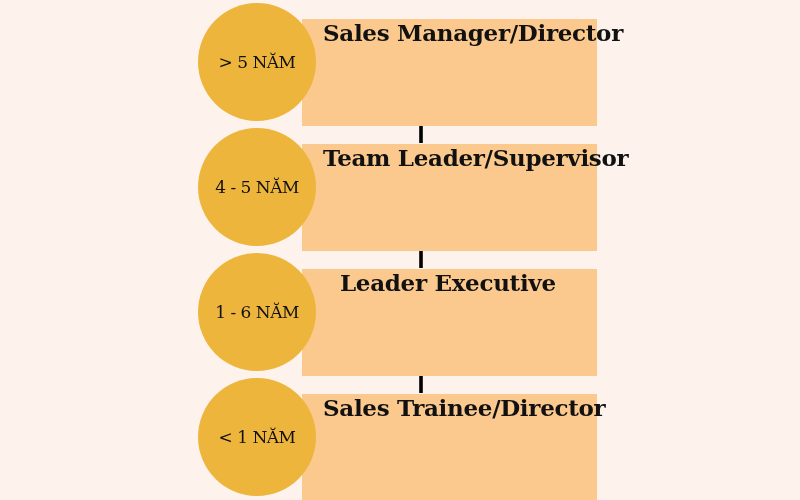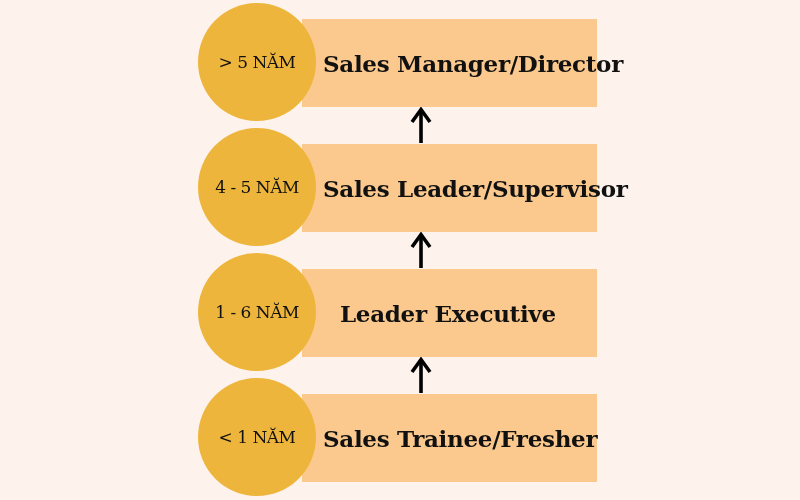--- a/index.html
+++ b/index.html
@@ -17,24 +17,24 @@
   .r0 { --y: 0px; }
   .r1 { --y: 125px; }
   .r2 { --y: 250px; }
   .r3 { --y: 375px; }
 
   .bar {
     position: absolute;
     left: 302px;
     top: calc(19px + var(--y));
     width: 295px;
-    height: 88px;
+    height: 107px;
     background: var(--bar, #FBC98D);
     display: flex;
-    align-items: center;
+    align-items: flex-start;
     z-index: 1;
   }
   .bar-label {
     padding-left: 21px;
     font-size: 23px;
     font-weight: 700;
     letter-spacing: -0.3px;
     color: var(--text, #111111);
     white-space: nowrap;
   }
@@ -83,39 +83,39 @@
     <div class="bar">
       <span class="bar-label">Sales Manager/Director</span>
     </div>
     <div class="circle">
       <span class="circle-label">&gt; 5 NĂM</span>
     </div>
   </div>
 
   <div class="level r1">
     <div class="bar">
-      <span class="bar-label">Sales Leader/Supervisor</span>
+      <span class="bar-label">Team Leader/Supervisor</span>
     </div>
     <div class="circle">
       <span class="circle-label">4 - 5 NĂM</span>
     </div>
   </div>
 
   <div class="level r2">
     <div class="bar">
       <span class="bar-label">Leader Executive</span>
     </div>
     <div class="circle">
       <span class="circle-label">1 - 6 NĂM</span>
     </div>
   </div>
 
   <div class="level r3">
     <div class="bar">
-      <span class="bar-label">Sales Trainee/Fresher</span>
+      <span class="bar-label">Sales Trainee/Director</span>
     </div>
     <div class="circle">
       <span class="circle-label">&lt; 1 NĂM</span>
     </div>
   </div>
 
   <div class="arrow a0">
     <svg viewBox="0 0 26 38" xmlns="http://www.w3.org/2000/svg">
       <path d="M13 37 L13 5" stroke="currentColor" stroke-width="3.6" fill="none"></path>
       <path d="M4 16 L13 3.5 L22 16" stroke="currentColor" stroke-width="3.6" fill="none" stroke-linejoin="miter"></path>

